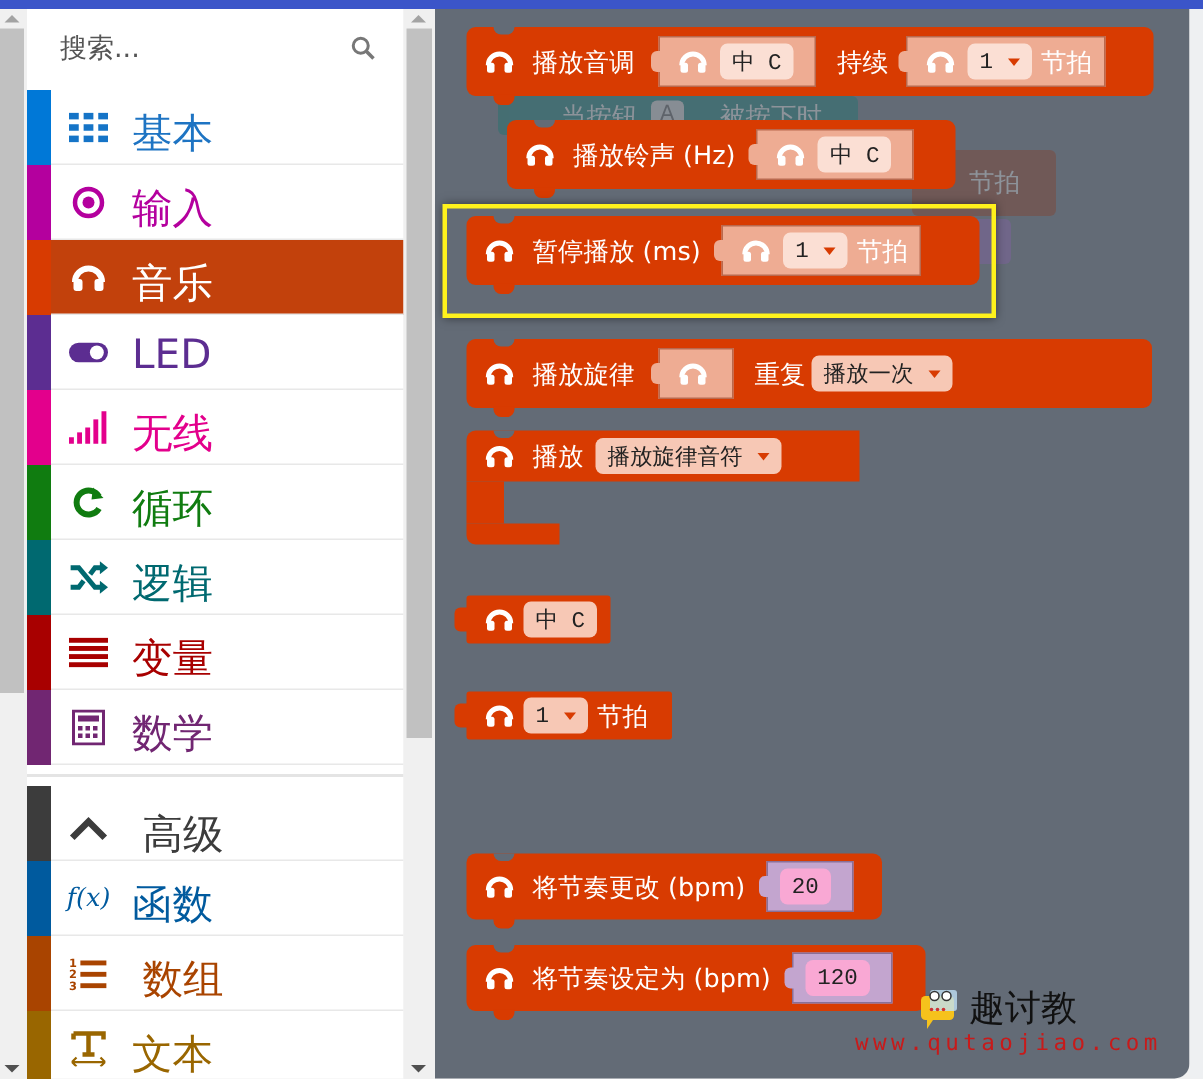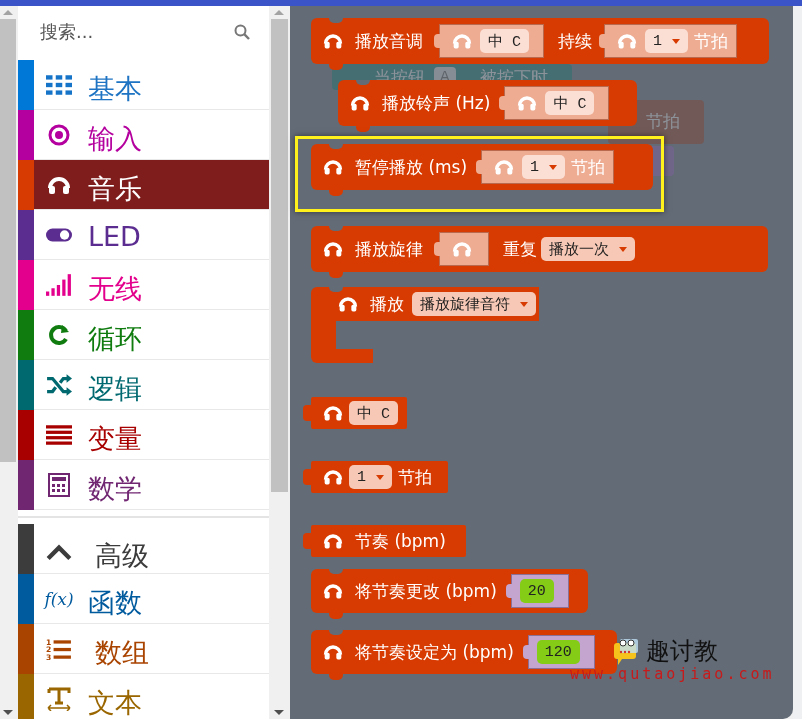--- a/index.html
+++ b/index.html
@@ -15,21 +15,21 @@
 
   
   .sidebar { position: absolute; left: 18px; top: 6px; width: 251px; height: 713px; background: #fff; }
   .search { position: absolute; left: 0; top: 0; width: 303px; height: 54px; }
   .search-text { position: absolute; left: 22px; top: 14px; font-size: 18px; color: #555; }
   .search-icon { position: absolute; left: 216px; top: 18px; width: 16px; height: 16px; }
   .cat { position: absolute; left: 0; width: 251px; height: 50px; border-bottom: 1px solid #e8e8e8; }
   .cat .bar { position: absolute; left: 0; top: 0; width: 16px; height: 50px; }
   .cat .ico { position: absolute; left: 28px; top: 13px; width: 26px; height: 24px; display: flex; align-items: center; justify-content: center; font-weight: bold; font-size: 20px; }
   .cat .lbl { position: absolute; left: 70px; top: 11px; font-size: 27px; }
-  .cat.active { background: #7f1d1d; }
+  .cat.active { background: #c2410c; }
   .cat.active .lbl, .cat.active .ico { color: #fff; }
   .sep { position: absolute; left: 0; top: 510px; width: 251px; height: 2px; background: #e4e4e4; }
 
   
   .side-scroll { position: absolute; left: 269px; top: 6px; width: 21px; height: 713px; background: #f0f0f0; }
   .side-scroll .thumb { position: absolute; left: 2px; top: 13px; width: 17px; height: 473px; background: #c1c1c1; }
   .side-scroll .arrow-up, .side-scroll .arrow-down { left: 5px; }
 
   
   .workspace { position: absolute; left: 290px; top: 6px; width: 503px; height: 713px; background: #636b76; border-radius: 0 0 10px 0; overflow: hidden; }
@@ -41,28 +41,28 @@
   .blk .plug { position: absolute; left: -8px; top: 12px; width: 9px; height: 16px; background: #d83b01; border-radius: 4px 0 0 4px; }
   .hp { width: 20px; height: 20px; margin: 0 12px 0 12px; flex: none; }
   .txt { margin-right: 8px; }
   .mono { font-family: Liberation Mono, monospace; text-align: center; }
   .slot { background: #eeac93; border: 1px solid #b9694e; height: 34px; display: flex; align-items: center; padding-right: 8px; margin-right: 6px; position: relative; }
   .slot .hp { margin: 0 8px 0 12px; }
   .slot.purple { background: #c3a5cf; border-color: #8a6f96; }
   .slot::before { content: ""; position: absolute; left: -6px; top: 9px; width: 7px; height: 14px; background: inherit; border-radius: 4px 0 0 4px; }
   .pill { background: #fbdfd4; color: #222; border-radius: 5px; height: 24px; display: flex; align-items: center; padding: 0 8px; font-size: 15px; margin-right: 6px; }
   .pill.dark { background: #f7c8b5; }
-  .pill.lav { background: #84cc16; }
+  .pill.lav { background: #f9a8d4; }
   .caret { display: inline-block; width: 0; height: 0; border-left: 4px solid transparent; border-right: 4px solid transparent; border-top: 5px solid #d83b01; margin-left: 10px; }
   .slot-text { color: #fff; font-size: 17px; }
 
   .ghost { position: absolute; opacity: 0.35; border-radius: 4px; }
   .highlight { position: absolute; left: 295px; top: 136px; width: 369px; height: 76px; border: 3px solid #fff21c; box-shadow: 0 0 6px rgba(0,0,0,.5); }
 
-  .logo { position: absolute; left: 612px; top: 635px; width: 180px; height: 56px; }
+  .logo { position: absolute; left: 612px; top: 656px; width: 180px; height: 56px; }
   .logo-name { position: absolute; left: 34px; top: 0; font-size: 24px; color: #111; }
   .logo-url { position: absolute; left: -42px; top: 30px; font-size: 15px; letter-spacing: 3px; color: #c81a1a; font-family: "DejaVu Sans Mono", monospace; }
 </style>
 </head>
 <body>
 
 <div class="topbar"></div>
 
 <div class="outer-scroll">
   <div class="arrow-up"></div>
@@ -337,21 +337,21 @@
           <rect x="16" y="13" width="6" height="8" rx="2" fill="#fff"></rect>
         </svg>
     </div>
     <span class="txt" style="margin-left:8px">重复</span>
     <span class="pill dark" style="margin-left:-4px">
         <span>播放一次</span>
         <span class="caret"></span>
       </span>
   </div>
 
-  <div class="blk" style="left:21px; top:281px; width:228px; height:34px; border-radius:6px 0 0 0;padding-left:15px;">
+  <div class="blk" style="left:21px; top:281px; width:262px; height:34px; border-radius:6px 0 0 0;">
     <div class="tnotch"></div>
     <svg class="hp" viewBox="0 0 24 24">
         <path d="M3 15 A9 9 0 0 1 21 15" fill="none" stroke="#fff" stroke-width="4"></path>
         <rect x="2" y="13" width="6" height="8" rx="2" fill="#fff"></rect>
         <rect x="16" y="13" width="6" height="8" rx="2" fill="#fff"></rect>
       </svg>
     <span class="txt">播放</span>
     <span class="pill dark">
         <span>播放旋律音符</span>
         <span class="caret"></span>
@@ -377,29 +377,20 @@
         <rect x="2" y="13" width="6" height="8" rx="2" fill="#fff"></rect>
         <rect x="16" y="13" width="6" height="8" rx="2" fill="#fff"></rect>
       </svg>
     <span class="pill dark mono" style="margin-left:-6px">
         <span>1</span>
         <span class="caret"></span>
       </span>
     <span class="txt">节拍</span>
   </div>
 
-  <div class="blk" style="left:21px; top:519px; width:155px; height:32px; border-radius:2px;">
-    <div class="plug" style="top:8px"></div>
-    <svg class="hp" viewBox="0 0 24 24">
-        <path d="M3 15 A9 9 0 0 1 21 15" fill="none" stroke="#fff" stroke-width="4"></path>
-        <rect x="2" y="13" width="6" height="8" rx="2" fill="#fff"></rect>
-        <rect x="16" y="13" width="6" height="8" rx="2" fill="#fff"></rect>
-      </svg>
-    <span class="txt">节奏 (bpm)</span>
-  </div>
 
   <div class="blk" style="left:21px; top:563px; width:277px; height:44px;">
     <div class="tnotch"></div>
       <div class="notch"></div>
     <svg class="hp" viewBox="0 0 24 24">
         <path d="M3 15 A9 9 0 0 1 21 15" fill="none" stroke="#fff" stroke-width="4"></path>
         <rect x="2" y="13" width="6" height="8" rx="2" fill="#fff"></rect>
         <rect x="16" y="13" width="6" height="8" rx="2" fill="#fff"></rect>
       </svg>
     <span class="txt">将节奏更改 (bpm)</span>

